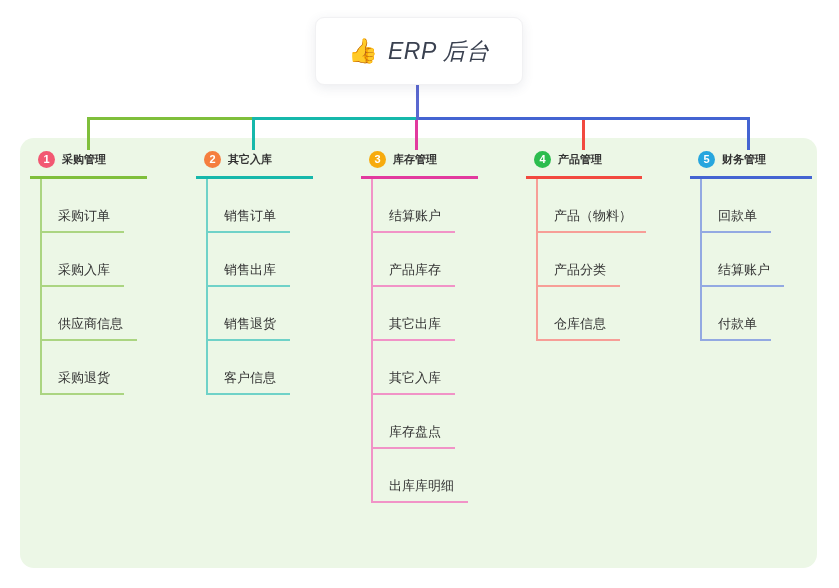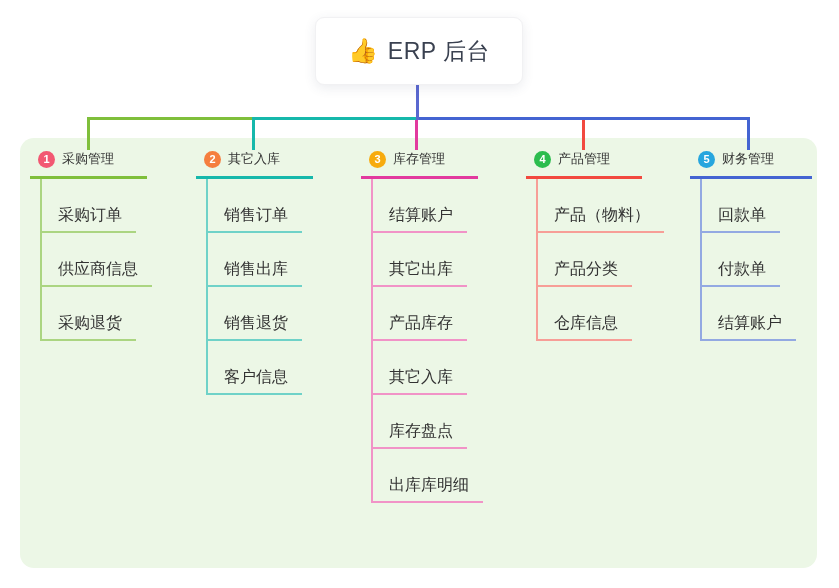--- a/index.html
+++ b/index.html
@@ -25,21 +25,21 @@
     width: 208px; height: 68px;
     background: #ffffff;
     border: 1px solid #f1f1f3;
     border-radius: 9px;
     box-shadow: 0 3px 12px rgba(60,70,100,0.10);
     display: flex; align-items: center; justify-content: center;
     gap: 10px;
     z-index: 5;
   }
   .root-node .emoji { font-size: 24px; color: #f0b429; line-height: 1; }
-  .root-node .title { font-size: 23px; color: #3a4150; font-weight: 500; letter-spacing: 0.5px; }
+  .root-node .title { font-size: 23px; color: #3a4150; font-weight: 500; letter-spacing: 0.5px; font-style: italic; }
 
   
   .hline { position: absolute; top: 117px; height: 3px; z-index: 1; }
   .vdrop { position: absolute; top: 117px; height: 33px; width: 3px; z-index: 1; }
   .bus-1 { left: 87px;  width: 331px; background: var(--c1); }
   .bus-2 { left: 252px; width: 166px; background: var(--c2); }
   .bus-5 { left: 417px; width: 333px; background: var(--c5); z-index: 2; }
   .drop-1 { left: 87px;  background: var(--c1); }
   .drop-2 { left: 252px; background: var(--c2); }
   .drop-3 { left: 415px; top: 120px; height: 30px; background: var(--c3); }
@@ -66,34 +66,34 @@
     cursor: default;
   }
   .badge {
     width: 17px; height: 17px; border-radius: 50%;
     background: var(--badge);
     color: #ffffff; font-size: 11px; font-weight: bold;
     display: flex; align-items: center; justify-content: center;
     flex: 0 0 17px; line-height: 1;
   }
   .branch-label {
-    font-size: 13px; color: #333333; font-weight: 400;
+    font-size: 11px; color: #333333; font-weight: 700;
     white-space: nowrap; line-height: 22px;
   }
 
   .children {
     list-style: none;
     margin-left: 10px;
     border-left: 2px solid var(--light);
   }
   .children li { position: relative; height: 54px; }
   .child-label {
     position: absolute; left: 0; bottom: 0;
     white-space: nowrap;
-    font-size: 16px; color: #333333;
+    font-size: 13px; color: #333333;
     padding: 0 14px 7px 16px;
     border-bottom: 2px solid var(--light);
     line-height: 1.2;
   }
 </style>
 </head>
 <body>
 
 <div id="stage">
 
@@ -117,20 +117,23 @@
   <div class="branch branch-1" style="--main: #7fbf3b; --light: #abd581; --badge: #f25872;">
     <div class="branch-header">
       <span class="badge">1</span>
       <span class="branch-label">采购管理</span>
     </div>
     <ul class="children">
       <li>
           <span class="child-label">采购订单</span>
         </li>
       <li>
+          <span class="child-label">采购入库</span>
+        </li>
+      <li>
           <span class="child-label">供应商信息</span>
         </li>
       <li>
           <span class="child-label">采购退货</span>
         </li>
     </ul>
   </div>
 
   <div class="branch branch-2" style="--main: #16b8ab; --light: #6fd2c8; --badge: #f57e3e;">
     <div class="branch-header">
@@ -156,24 +159,24 @@
   <div class="branch branch-3" style="--main: #e23a9e; --light: #f193c7; --badge: #f7ab0e;">
     <div class="branch-header">
       <span class="badge">3</span>
       <span class="branch-label">库存管理</span>
     </div>
     <ul class="children">
       <li>
           <span class="child-label">结算账户</span>
         </li>
       <li>
+          <span class="child-label">产品库存</span>
+        </li>
+      <li>
           <span class="child-label">其它出库</span>
-        </li>
-      <li>
-          <span class="child-label">产品库存</span>
         </li>
       <li>
           <span class="child-label">其它入库</span>
         </li>
       <li>
           <span class="child-label">库存盘点</span>
         </li>
       <li>
           <span class="child-label">出库库明细</span>
         </li>
@@ -201,21 +204,21 @@
   <div class="branch branch-5" style="--main: #4464d2; --light: #93a9e2; --badge: #27a6de;">
     <div class="branch-header">
       <span class="badge">5</span>
       <span class="branch-label">财务管理</span>
     </div>
     <ul class="children">
       <li>
           <span class="child-label">回款单</span>
         </li>
       <li>
+          <span class="child-label">结算账户</span>
+        </li>
+      <li>
           <span class="child-label">付款单</span>
         </li>
-      <li>
-          <span class="child-label">结算账户</span>
-        </li>
     </ul>
   </div>
 
 </div>
 
 </body></html>

